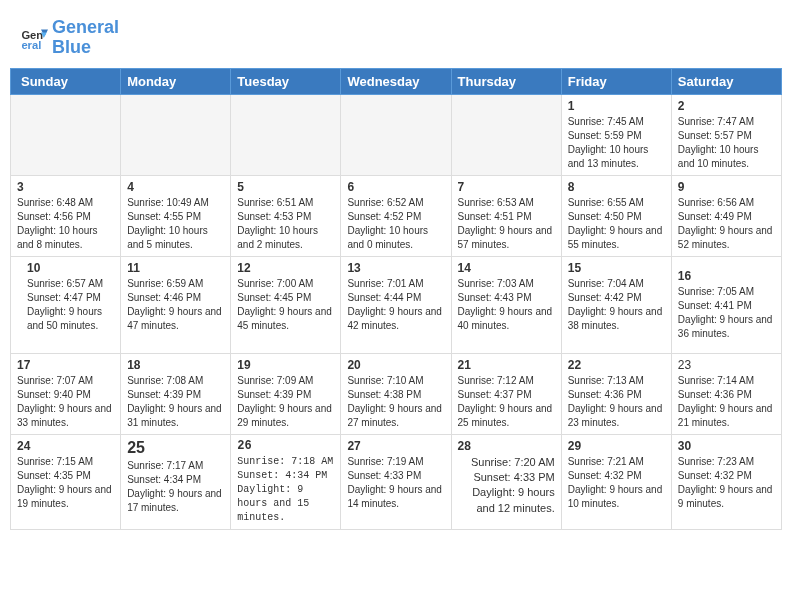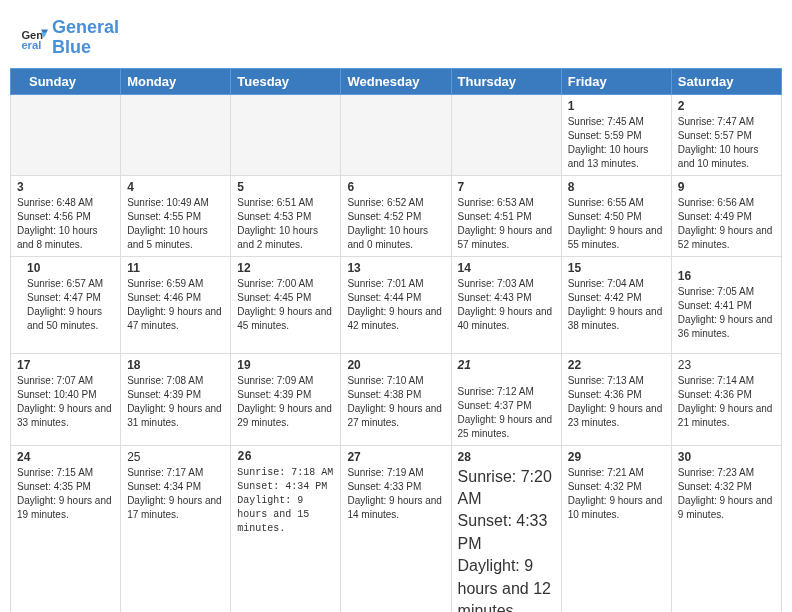--- a/index.html
+++ b/index.html
@@ -71,21 +71,21 @@
   </div>
   <div class="title-block">
     <div class="main-title"></div>
     <div class="subtitle"></div>
   </div>
 </div>
 
 <table class="cal-wrap">
   <thead>
     <tr>
-    <th style="background: rgb(58, 122, 191); color: rgb(255, 255, 255); padding: 5px 18px; font-size: 13px; font-weight: bold; text-align: left; border: 1px solid rgb(90, 154, 217);">Sunday</th>
+    <th style="background: rgb(58, 122, 191); color: rgb(255, 255, 255); padding: 5px 10px; font-size: 13px; font-weight: bold; text-align: left; border: 1px solid rgb(90, 154, 217);">Sunday</th>
         <th style="background: rgb(58, 122, 191); color: rgb(255, 255, 255); padding: 5px 6px; font-size: 13px; font-weight: bold; text-align: left; border: 1px solid rgb(90, 154, 217);">Monday</th>
         <th style="background: rgb(58, 122, 191); color: rgb(255, 255, 255); padding: 5px 6px; font-size: 13px; font-weight: bold; text-align: left; border: 1px solid rgb(90, 154, 217);">Tuesday</th>
         <th style="background: rgb(58, 122, 191); color: rgb(255, 255, 255); padding: 5px 6px; font-size: 13px; font-weight: bold; text-align: left; border: 1px solid rgb(90, 154, 217);">Wednesday</th>
         <th style="background: rgb(58, 122, 191); color: rgb(255, 255, 255); padding: 5px 6px; font-size: 13px; font-weight: bold; text-align: left; border: 1px solid rgb(90, 154, 217);">Thursday</th>
         <th style="background: rgb(58, 122, 191); color: rgb(255, 255, 255); padding: 5px 6px; font-size: 13px; font-weight: bold; text-align: left; border: 1px solid rgb(90, 154, 217);">Friday</th>
         <th style="background: rgb(58, 122, 191); color: rgb(255, 255, 255); padding: 5px 6px; font-size: 13px; font-weight: bold; text-align: left; border: 1px solid rgb(90, 154, 217);">Saturday</th>
       </tr>
   </thead>
   <tbody id="calendar-body">
   <tr>
@@ -192,21 +192,21 @@
           <span style="font-weight: bold; font-size: 12px; display: block; margin-bottom: 2px;">16</span>
           <div style="font-size: 10px; line-height: 1.4; white-space: pre-line;">Sunrise: 7:05 AM
 Sunset: 4:41 PM
 Daylight: 9 hours and 36 minutes.</div>
         </td>
       </tr>
       <tr>
         <td style="vertical-align: top; padding: 4px 6px; font-size: 10.5px; color: rgb(51, 51, 51); border: 1px solid rgb(221, 221, 221); width: 14.28%; height: 80px; background: rgb(255, 255, 255);">
           <span style="font-weight: bold; font-size: 12px; display: block; margin-bottom: 2px;">17</span>
           <div style="font-size: 10px; line-height: 1.4; white-space: pre-line;">Sunrise: 7:07 AM
-Sunset: 10:40 PM
+Sunset: 9:40 PM
 Daylight: 9 hours and 33 minutes.</div>
         </td>
         <td style="vertical-align: top; padding: 4px 6px; font-size: 10.5px; color: rgb(51, 51, 51); border: 1px solid rgb(221, 221, 221); width: 14.28%; height: 80px; background: rgb(255, 255, 255);">
           <span style="font-weight: bold; font-size: 12px; display: block; margin-bottom: 2px;">18</span>
           <div style="font-size: 10px; line-height: 1.4; white-space: pre-line;">Sunrise: 7:08 AM
 Sunset: 4:39 PM
 Daylight: 9 hours and 31 minutes.</div>
         </td>
         <td style="vertical-align: top; padding: 4px 6px; font-size: 10.5px; color: rgb(51, 51, 51); border: 1px solid rgb(221, 221, 221); width: 14.28%; height: 80px; background: rgb(255, 255, 255);">
           <span style="font-weight: bold; font-size: 12px; display: block; margin-bottom: 2px;">19</span>
@@ -214,21 +214,21 @@
 Sunset: 4:39 PM
 Daylight: 9 hours and 29 minutes.</div>
         </td>
         <td style="vertical-align: top; padding: 4px 6px; font-size: 10.5px; color: rgb(51, 51, 51); border: 1px solid rgb(221, 221, 221); width: 14.28%; height: 80px; background: rgb(255, 255, 255);">
           <span style="font-weight: bold; font-size: 12px; display: block; margin-bottom: 2px;">20</span>
           <div style="font-size: 10px; line-height: 1.4; white-space: pre-line;">Sunrise: 7:10 AM
 Sunset: 4:38 PM
 Daylight: 9 hours and 27 minutes.</div>
         </td>
         <td style="vertical-align: top; padding: 4px 6px; font-size: 10.5px; color: rgb(51, 51, 51); border: 1px solid rgb(221, 221, 221); width: 14.28%; height: 80px; background: rgb(255, 255, 255);">
-          <span style="font-weight: bold; font-size: 12px; display: block; margin-bottom: 13px; font-style: italic;">21</span>
+          <span style="font-weight: bold; font-size: 12px; display: block; margin-bottom: 2px;">21</span>
           <div style="font-size: 10px; line-height: 1.4; white-space: pre-line;">Sunrise: 7:12 AM
 Sunset: 4:37 PM
 Daylight: 9 hours and 25 minutes.</div>
         </td>
         <td style="vertical-align: top; padding: 4px 6px; font-size: 10.5px; color: rgb(51, 51, 51); border: 1px solid rgb(221, 221, 221); width: 14.28%; height: 80px; background: rgb(255, 255, 255);">
           <span style="font-weight: bold; font-size: 12px; display: block; margin-bottom: 2px;">22</span>
           <div style="font-size: 10px; line-height: 1.4; white-space: pre-line;">Sunrise: 7:13 AM
 Sunset: 4:36 PM
 Daylight: 9 hours and 23 minutes.</div>
         </td>
@@ -240,40 +240,40 @@
         </td>
       </tr>
       <tr>
         <td style="vertical-align: top; padding: 4px 6px; font-size: 10.5px; color: rgb(51, 51, 51); border: 1px solid rgb(221, 221, 221); width: 14.28%; height: 80px; background: rgb(255, 255, 255);">
           <span style="font-weight: bold; font-size: 12px; display: block; margin-bottom: 2px;">24</span>
           <div style="font-size: 10px; line-height: 1.4; white-space: pre-line;">Sunrise: 7:15 AM
 Sunset: 4:35 PM
 Daylight: 9 hours and 19 minutes.</div>
         </td>
         <td style="vertical-align: top; padding: 4px 6px; font-size: 10.5px; color: rgb(51, 51, 51); border: 1px solid rgb(221, 221, 221); width: 14.28%; height: 80px; background: rgb(255, 255, 255);">
-          <span style="font-weight: normal; font-size: 12px; display: block; margin-bottom: 2px;">25</span>
+          <span style="font-weight: bold; font-size: 16px; display: block; margin-bottom: 2px;">25</span>
           <div style="font-size: 10px; line-height: 1.4; white-space: pre-line;">Sunrise: 7:17 AM
 Sunset: 4:34 PM
 Daylight: 9 hours and 17 minutes.</div>
         </td>
         <td style="vertical-align: top; padding: 4px 6px; font-size: 10.5px; color: rgb(51, 51, 51); border: 1px solid rgb(221, 221, 221); width: 14.28%; height: 80px; background: rgb(255, 255, 255); font-family: Liberation Mono, monospace;">
           <span style="font-weight: bold; font-size: 12px; display: block; margin-bottom: 2px;">26</span>
           <div style="font-size: 10px; line-height: 1.4; white-space: pre-line;">Sunrise: 7:18 AM
 Sunset: 4:34 PM
 Daylight: 9 hours and 15 minutes.</div>
         </td>
         <td style="vertical-align: top; padding: 4px 6px; font-size: 10.5px; color: rgb(51, 51, 51); border: 1px solid rgb(221, 221, 221); width: 14.28%; height: 80px; background: rgb(255, 255, 255);">
           <span style="font-weight: bold; font-size: 12px; display: block; margin-bottom: 2px;">27</span>
           <div style="font-size: 10px; line-height: 1.4; white-space: pre-line;">Sunrise: 7:19 AM
 Sunset: 4:33 PM
 Daylight: 9 hours and 14 minutes.</div>
         </td>
         <td style="vertical-align: top; padding: 4px 6px; font-size: 10.5px; color: rgb(51, 51, 51); border: 1px solid rgb(221, 221, 221); width: 14.28%; height: 80px; background: rgb(255, 255, 255);">
           <span style="font-weight: bold; font-size: 12px; display: block; margin-bottom: 2px;">28</span>
-          <div style="font-size: 16px; line-height: 1.4; white-space: pre-line;">Sunrise: 7:20 AM
+          <div style="font-size: 11px; line-height: 1.4; white-space: pre-line; text-align: right;">Sunrise: 7:20 AM
 Sunset: 4:33 PM
 Daylight: 9 hours and 12 minutes.</div>
         </td>
         <td style="vertical-align: top; padding: 4px 6px; font-size: 10.5px; color: rgb(51, 51, 51); border: 1px solid rgb(221, 221, 221); width: 14.28%; height: 80px; background: rgb(255, 255, 255);">
           <span style="font-weight: bold; font-size: 12px; display: block; margin-bottom: 2px;">29</span>
           <div style="font-size: 10px; line-height: 1.4; white-space: pre-line;">Sunrise: 7:21 AM
 Sunset: 4:32 PM
 Daylight: 9 hours and 10 minutes.</div>
         </td>
         <td style="vertical-align: top; padding: 4px 6px; font-size: 10.5px; color: rgb(51, 51, 51); border: 1px solid rgb(221, 221, 221); width: 14.28%; height: 80px; background: rgb(255, 255, 255);">

